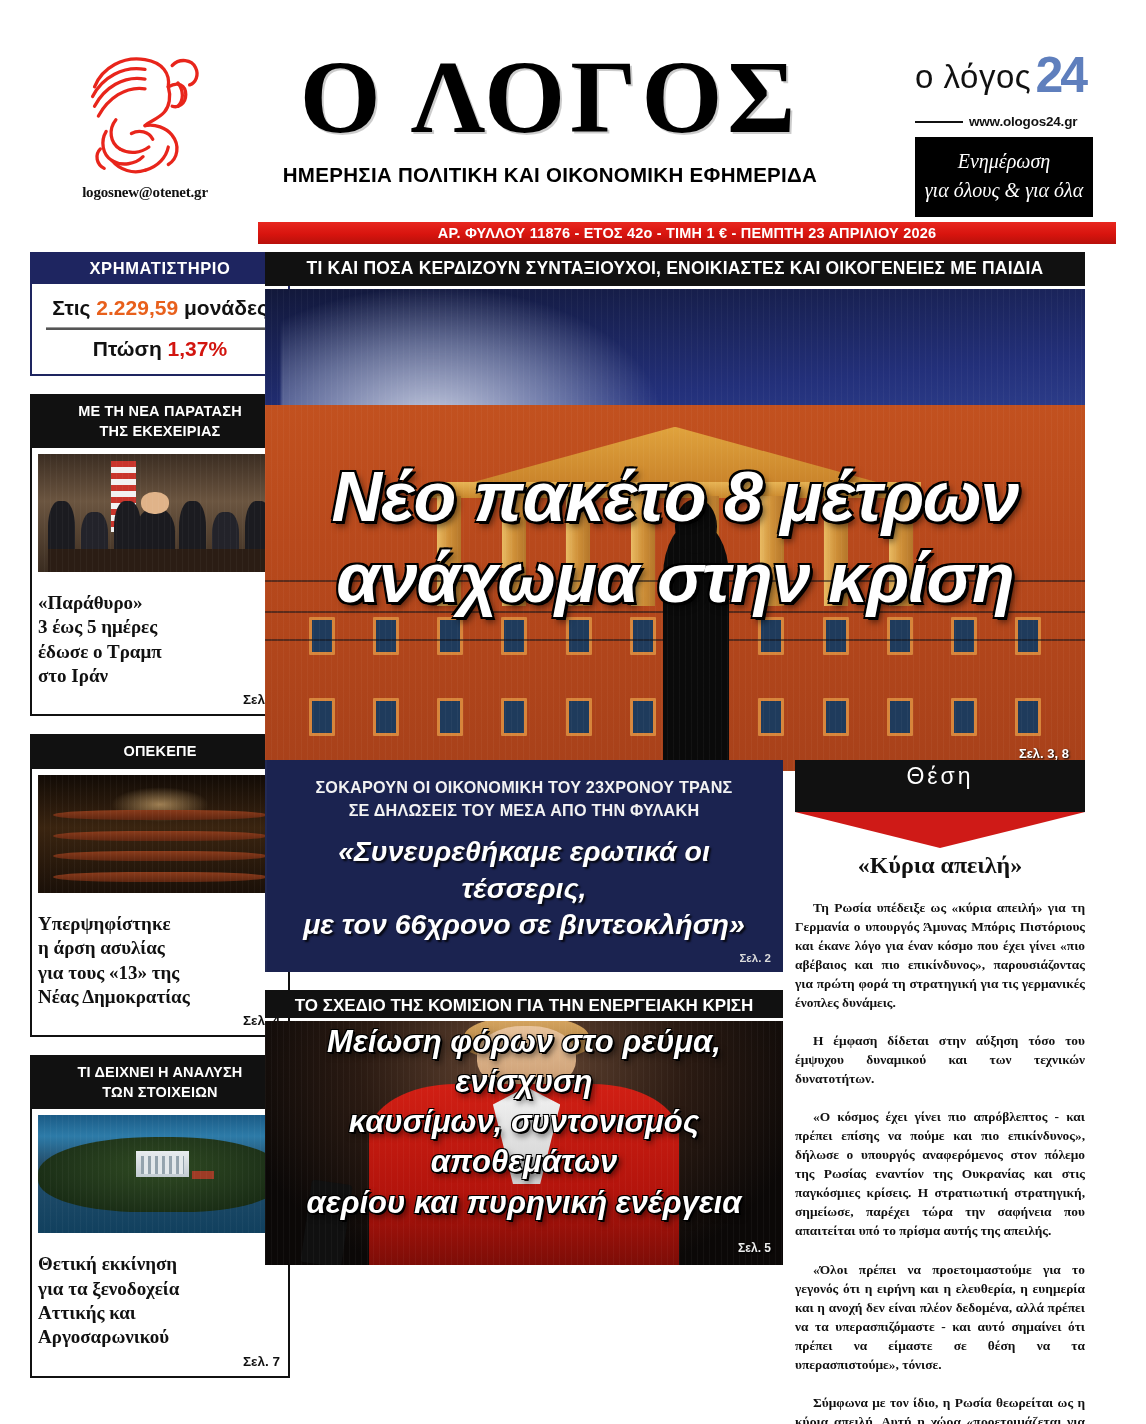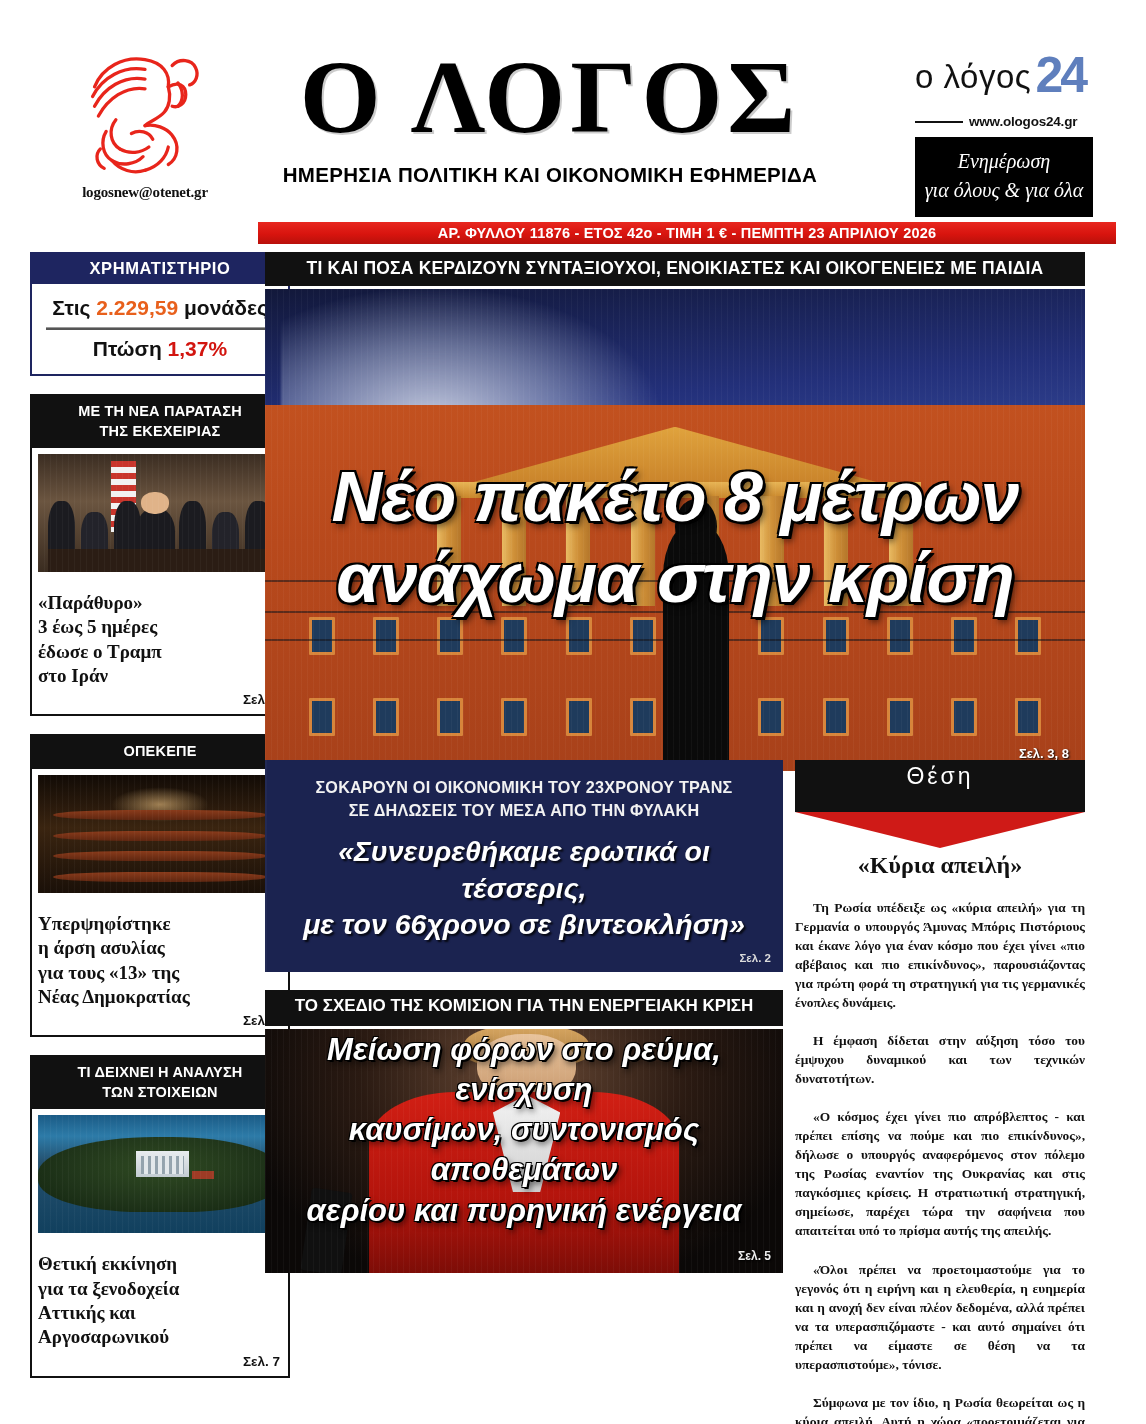--- a/index.html
+++ b/index.html
@@ -138,21 +138,21 @@
   }
   .navybox-title {
     text-align:center; margin-top: 12px; font-weight:700; font-style:italic;
     font-size: 28.5px; line-height: 1.28; color:#fff;
     text-shadow: 2px 2px 2px rgba(0,0,0,.8);
   }
   .navybox-ref { position:absolute; right:12px; bottom:8px; font-size:11.5px; font-weight:700; color:#dcdcdc; }
 
   .kicker2 {
     background:#111; color:#fff; text-align:center; font-weight:700;
-    font-size: 17px; padding: 6px 0 10px; margin-top: 18px;
+    font-size: 17px; padding: 6px 0 2px; margin-top: 18px;
   }
   .vdl-photo {
     position:relative; height: 244px; margin-top: 3px; overflow:hidden; background:#1d4ed8;
   }
   .vdl-title {
     position:absolute; left:0; right:0; bottom: 42px; text-align:center;
     font-weight:700; font-style:italic; font-size: 31px; line-height: 1.3;
     color:#fff; padding: 0 8px;
     text-shadow: 2px 2px 0 #000, -1px -1px 0 #000, 1px -1px 0 #000, -1px 1px 0 #000, 3px 4px 6px rgba(0,0,0,.7);
   }

